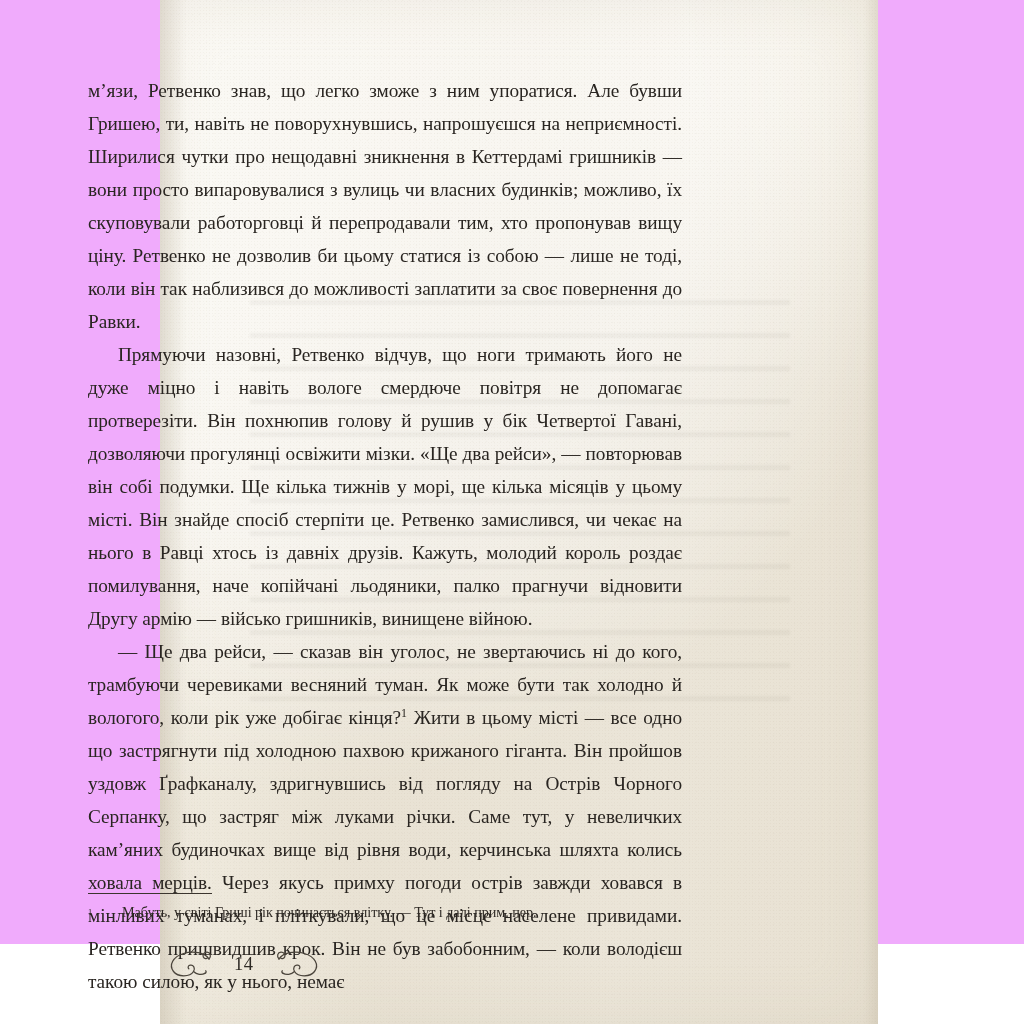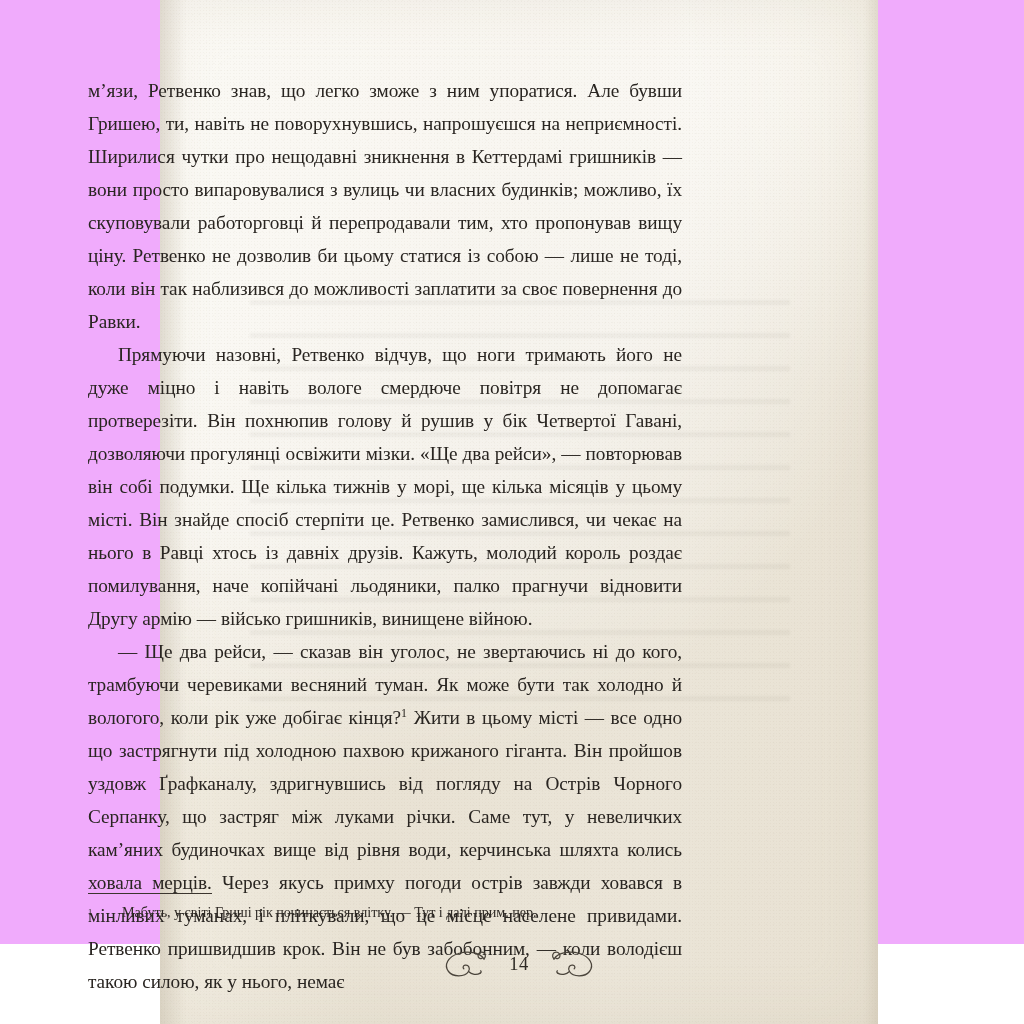--- a/index.html
+++ b/index.html
@@ -144,21 +144,20 @@
   }
 
   
   #folio {
     position: absolute;
     left: 160px;
     top: 950px;
     width: 718px;
     display: flex;
     align-items: center;
-    justify-content: center;
     gap: 16px;
   }
   #folio-number {
     font-size: 18.5px;
     color: #2e2a25;
     letter-spacing: 0.6px;
     padding-bottom: 1px;
   }
   .ornament svg { display: block; }
   .ornament.right { transform: scaleX(-1); }

